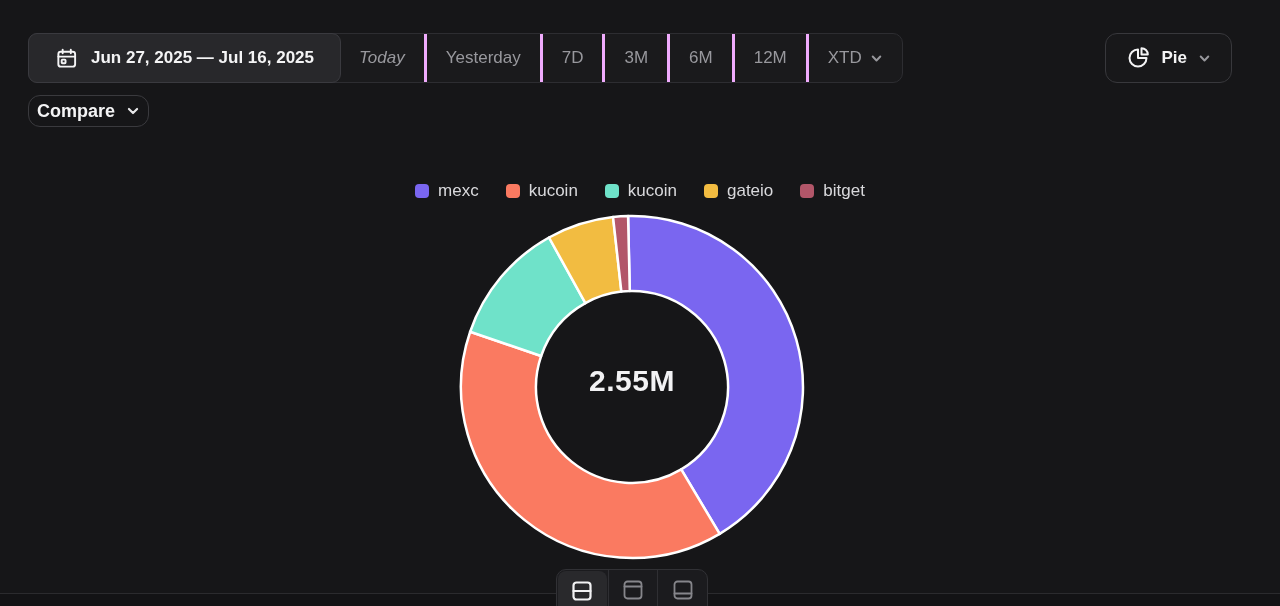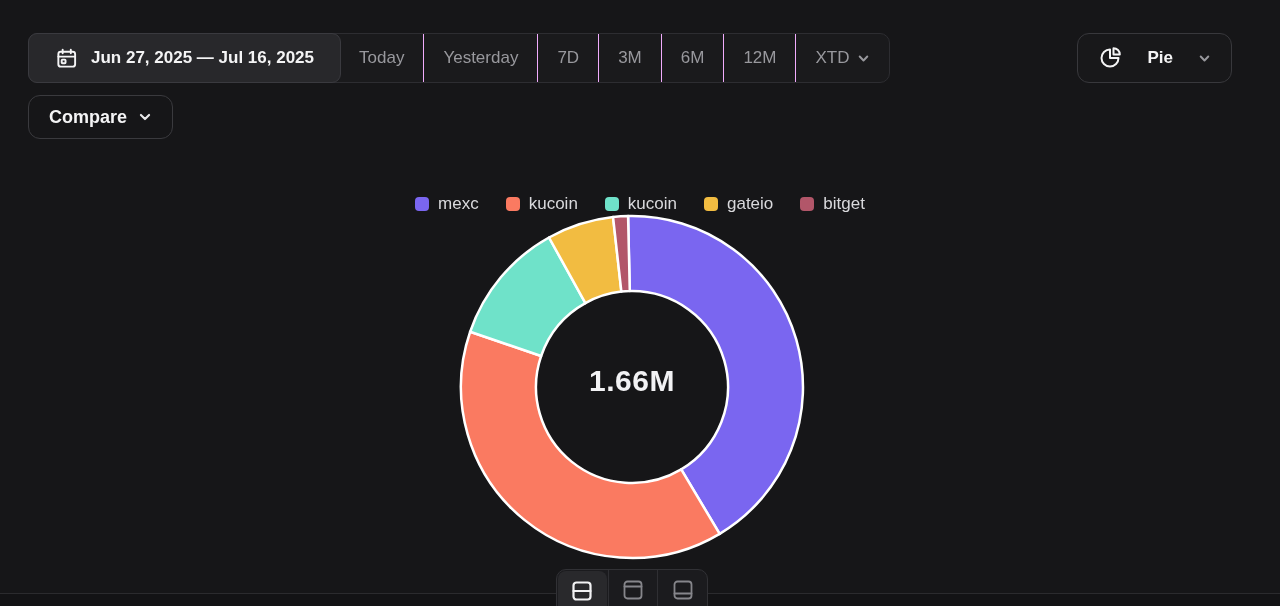--- a/index.html
+++ b/index.html
@@ -13,37 +13,37 @@
   .toolbar{position:absolute;left:28px;top:33px;right:48px;height:50px;display:flex;align-items:stretch;}
   .range-group{display:flex;align-items:stretch;background:#1a1a1c;border:1px solid #2d2d31;border-radius:10px;}
   .date-segment{
     display:flex;align-items:center;gap:13px;padding:0 26px;
     background:#28282b;border:1px solid #3a3a3f;border-radius:9px;margin:-1px;
     color:#f4f4f5;font-size:17px;font-weight:700;cursor:pointer;white-space:nowrap;
   }
   .range-btn{
     display:flex;align-items:center;gap:8px;padding:0 19px;
     color:#98989d;font-size:17px;font-weight:500;cursor:pointer;white-space:nowrap;
-    border-left:1px solid #f0abfc;background:transparent;border-top:none;border-right:none;border-bottom:none;
+    border-left:3px solid #f0abfc;background:transparent;border-top:none;border-right:none;border-bottom:none;
   }
-  .range-btn:first-of-type{border-left:none;}
+  .range-btn:first-of-type{border-left:none;font-style:italic;}
   .pie-btn{
-    margin-left:auto;display:flex;align-items:center;gap:25px;padding:0 20px;
+    margin-left:auto;display:flex;align-items:center;gap:11px;padding:0 20px;
     background:#18181a;border:1px solid #38383c;border-radius:12px;
     color:#f4f4f5;font-size:17px;font-weight:700;cursor:pointer;
   }
   
   .compare-btn{
-    position:absolute;left:28px;top:95px;height:44px;
-    display:flex;align-items:center;gap:11px;padding:0 20px;
+    position:absolute;left:28px;top:95px;height:32px;
+    display:flex;align-items:center;gap:11px;padding:0 8px;
     background:transparent;border:1px solid #3a3a3e;border-radius:12px;
     color:#f4f4f5;font-size:18px;font-weight:700;cursor:pointer;
   }
   
-  .legend{position:absolute;top:181px;left:0;width:100%;display:flex;justify-content:center;gap:27px;margin-top:13px;}
+  .legend{position:absolute;top:181px;left:0;width:100%;display:flex;justify-content:center;gap:27px;}
   .legend-item{display:flex;align-items:center;gap:9px;color:#d9d9dc;font-size:17px;cursor:pointer;}
   .swatch{width:14px;height:14px;border-radius:4px;display:inline-block;}
   
   .donut-wrap{position:absolute;left:452px;top:207px;width:360px;height:360px;}
   .center-label{
     position:absolute;left:452px;top:364px;width:360px;text-align:center;
     color:#f2f2f4;font-size:30px;font-weight:700;letter-spacing:.5px;pointer-events:none;
   }
   
   .bottom-divider{position:absolute;left:0;top:593px;width:100%;height:1px;background:#2b2b2e;}
@@ -153,21 +153,21 @@
 
 <div class="donut-wrap">
   <svg width="360" height="360" viewBox="0 0 360 360">
       <path d="M176.07 9.05 A171 171 0 0 1 267.66 326.82 L229.21 262.43 A96 96 0 0 0 177.79 84.03 Z" fill="#7A66F0" stroke="#ffffff" stroke-width="2.5" stroke-linejoin="round"></path>
       <path d="M267.66 326.82 A171 171 0 0 1 18.16 124.77 L89.14 149.00 A96 96 0 0 0 229.21 262.43 Z" fill="#FA7A61" stroke="#ffffff" stroke-width="2.5" stroke-linejoin="round"></path>
       <path d="M18.16 124.77 A171 171 0 0 1 97.00 30.49 L133.40 96.07 A96 96 0 0 0 89.14 149.00 Z" fill="#6FE2C9" stroke="#ffffff" stroke-width="2.5" stroke-linejoin="round"></path>
       <path d="M97.00 30.49 A171 171 0 0 1 161.06 10.05 L169.37 84.59 A96 96 0 0 0 133.40 96.07 Z" fill="#F2BC41" stroke="#ffffff" stroke-width="2.5" stroke-linejoin="round"></path>
       <path d="M161.06 10.05 A171 171 0 0 1 176.07 9.05 L177.79 84.03 A96 96 0 0 0 169.37 84.59 Z" fill="#B25669" stroke="#ffffff" stroke-width="2.5" stroke-linejoin="round"></path>
     </svg>
 </div>
-<div class="center-label">1.66M</div>
+<div class="center-label">2.55M</div>
 
 <div class="bottom-divider"></div>
 <div class="bottom-strip"></div>
 
 <div class="layout-switcher">
   <button class="seg active">
     <span>
       <svg width="26" height="26" viewBox="0 0 26 26" fill="none" stroke="#f2f2f4" stroke-width="2.2" stroke-linecap="round" stroke-linejoin="round">
         <rect x="4.5" y="4.5" width="17" height="17" rx="3"></rect>
         <line x1="4.5" y1="13" x2="21.5" y2="13"></line>

